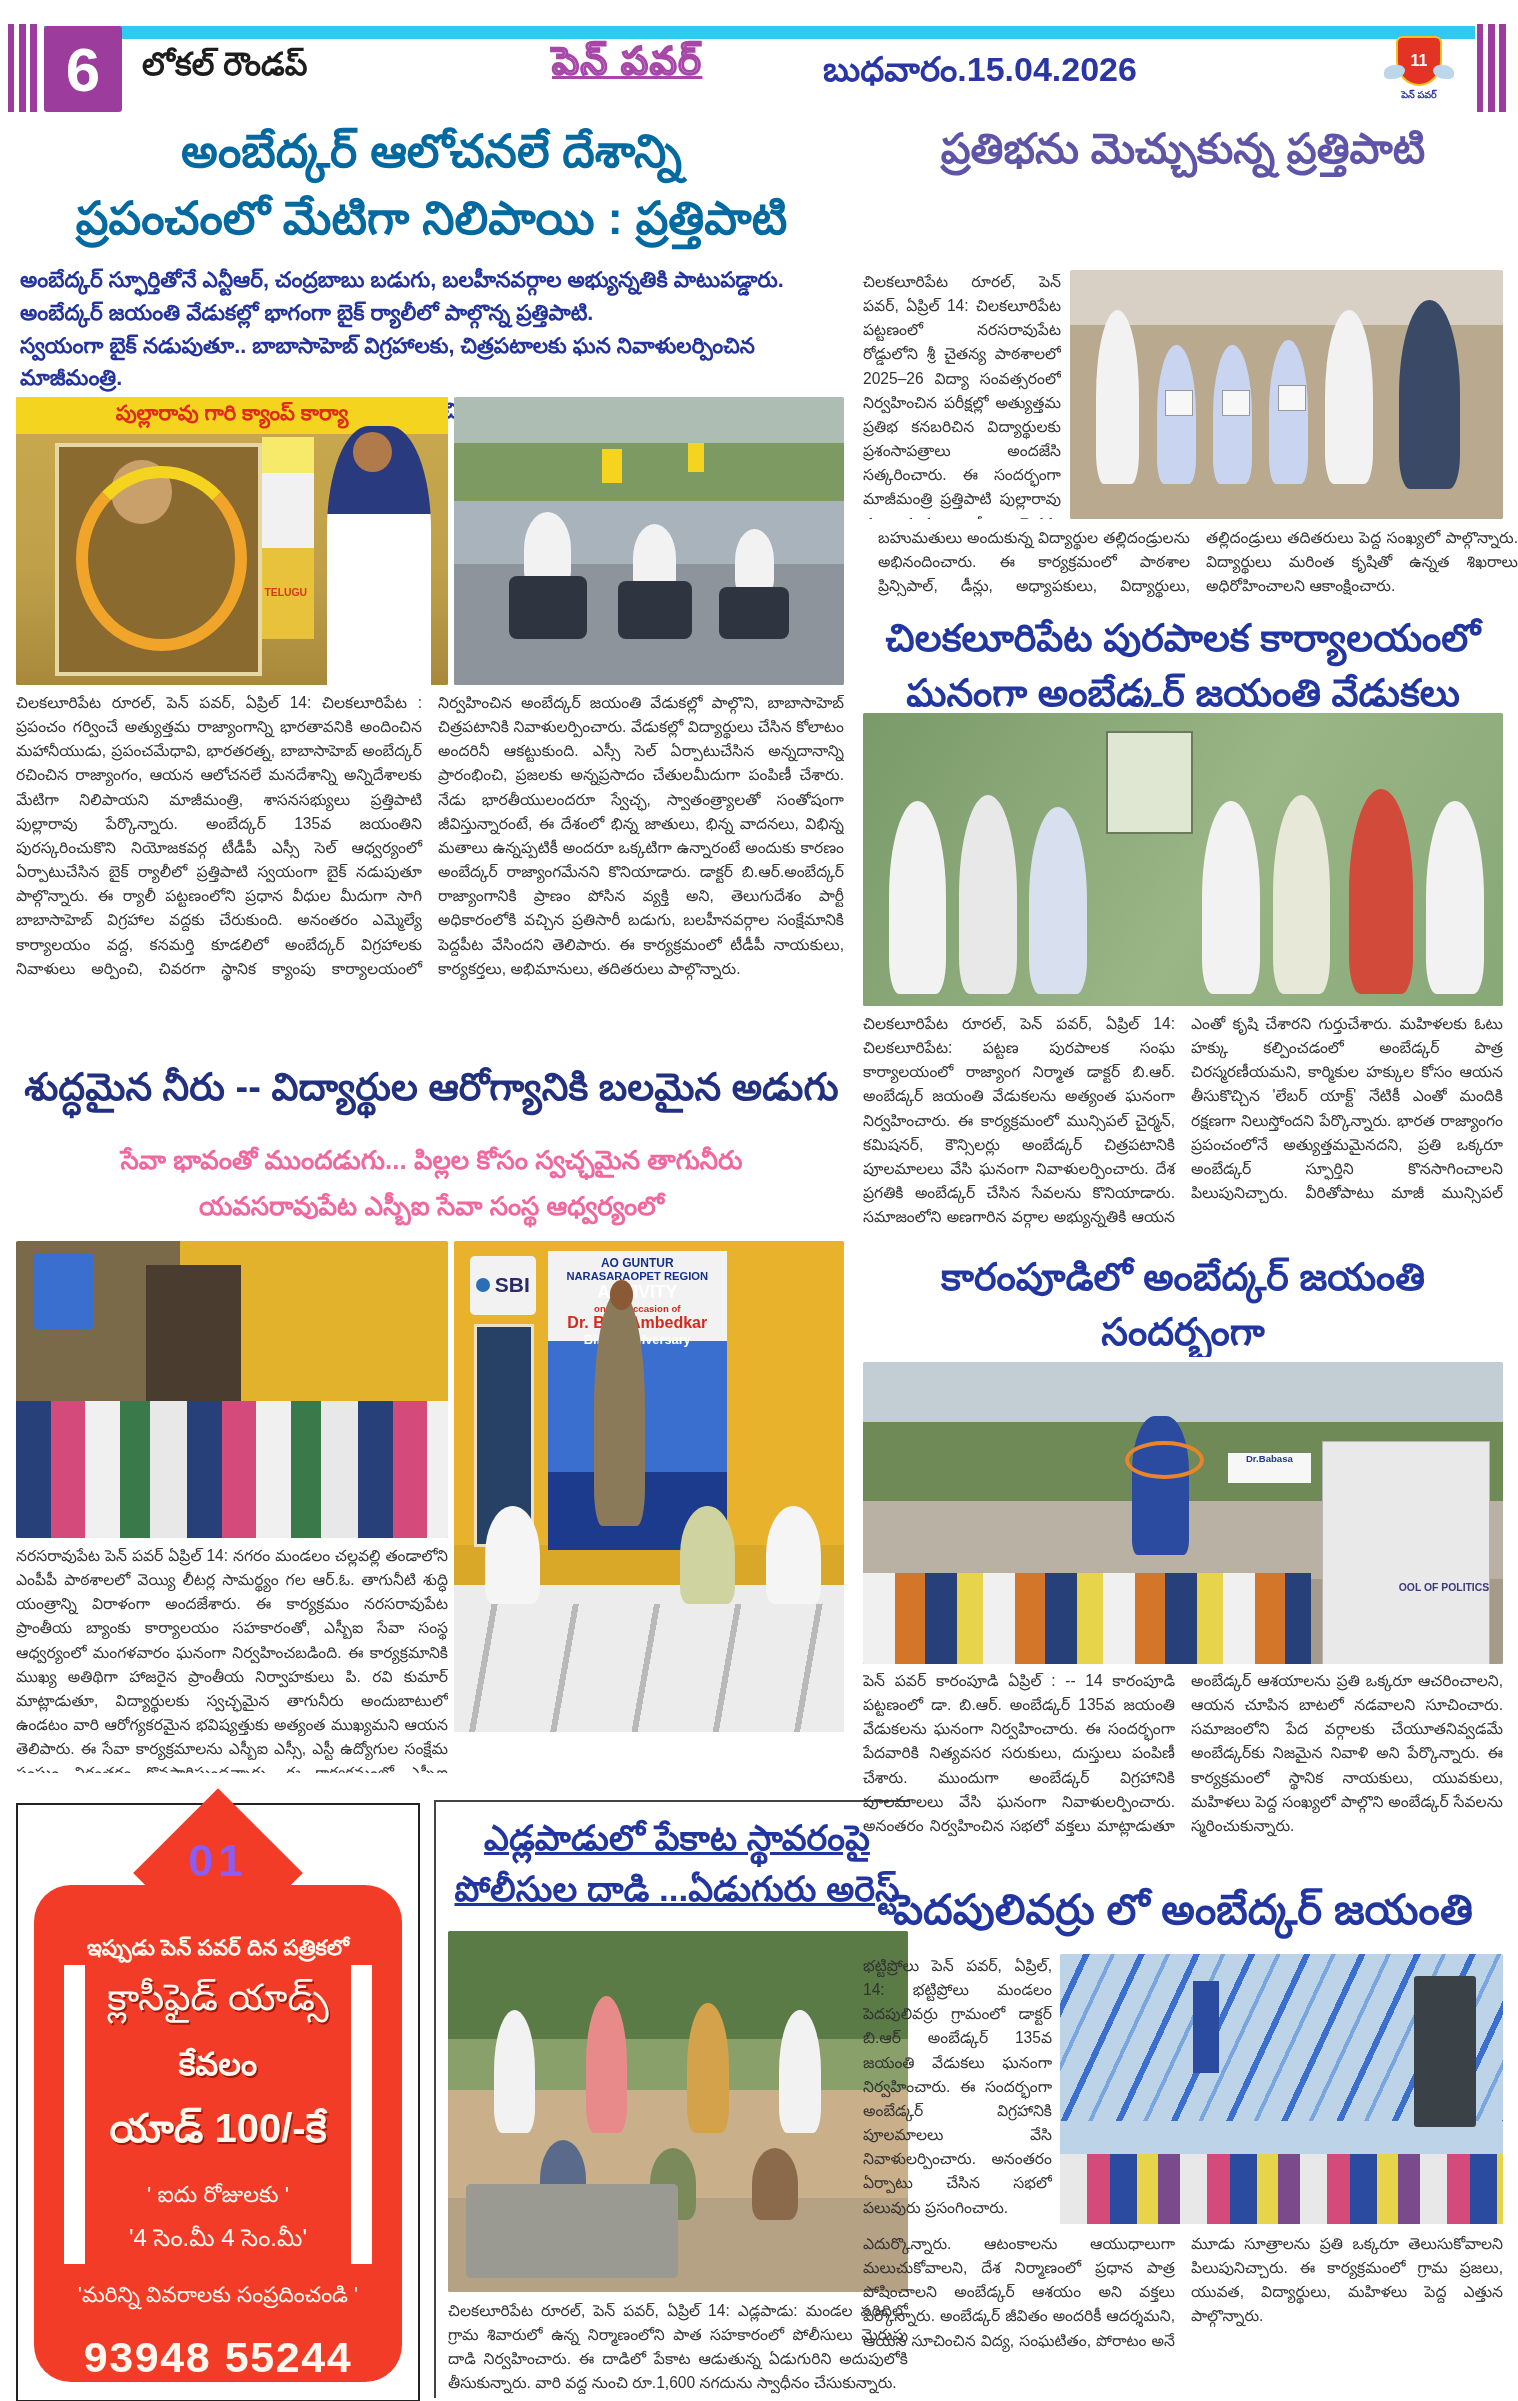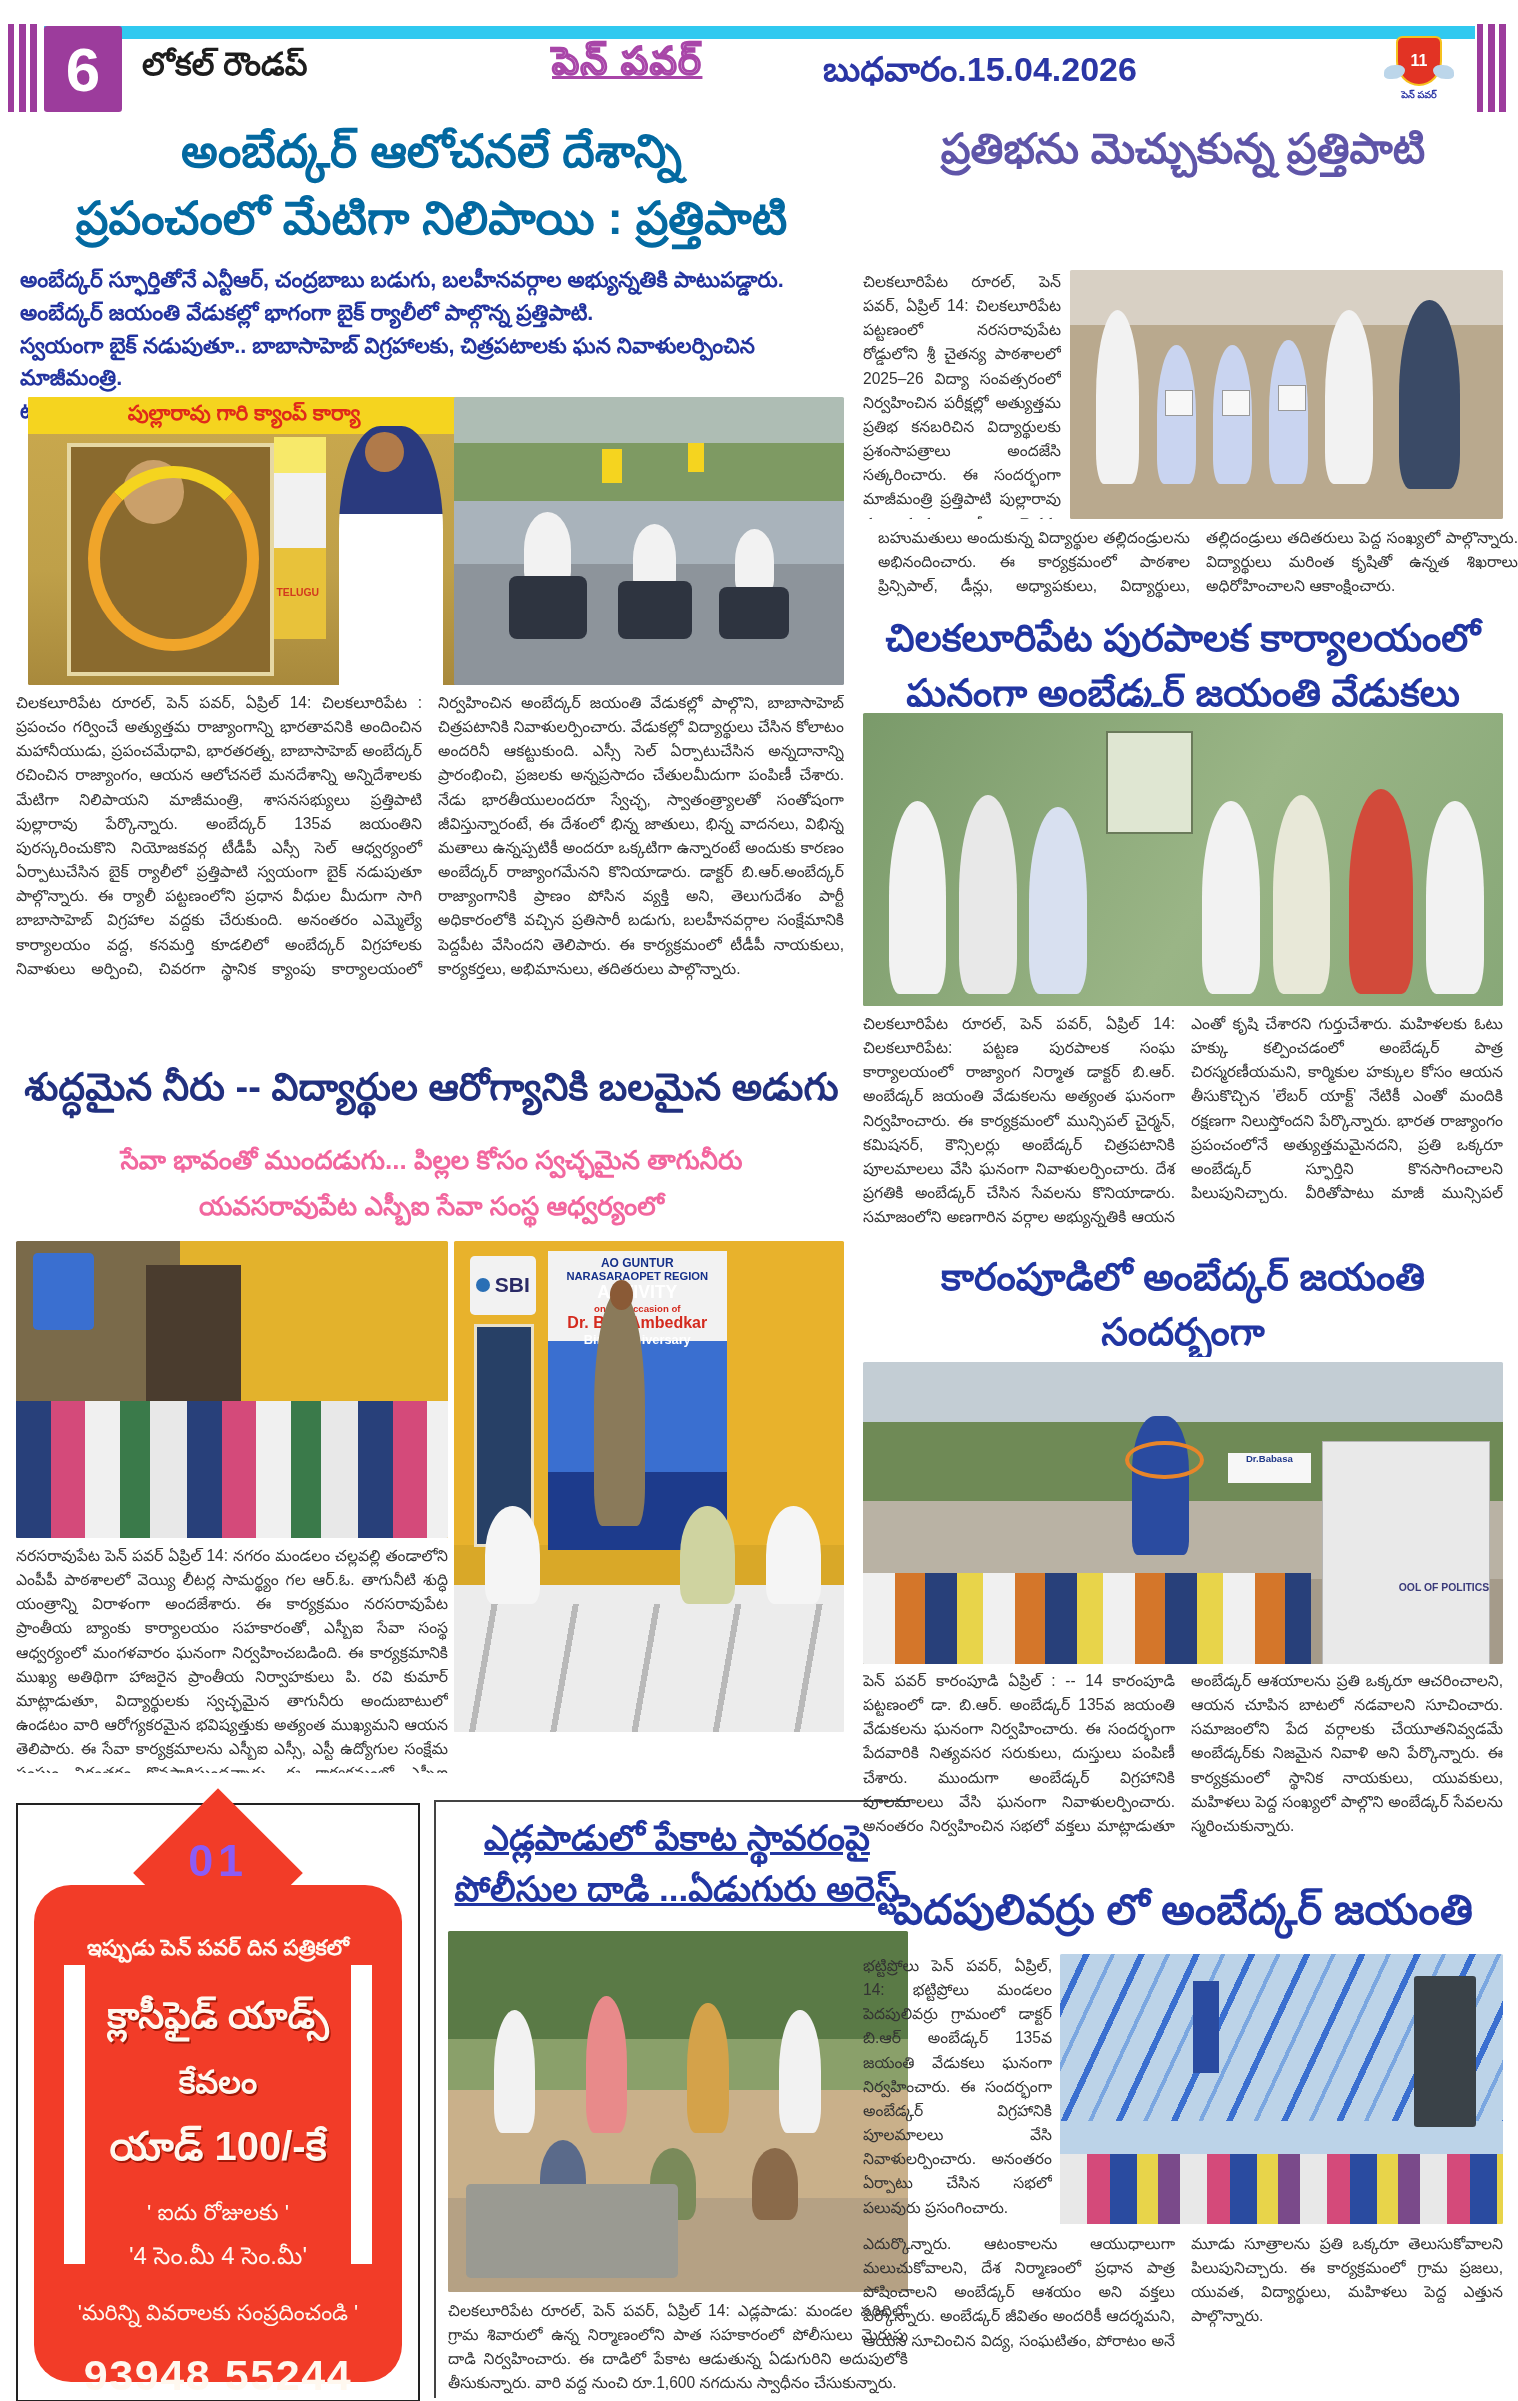--- a/index.html
+++ b/index.html
@@ -32,21 +32,21 @@
   .hl-violet{color:#5f55a8;font-weight:bold;text-align:center;font-size:42px;line-height:1.5;overflow:hidden;}
   .hl-blue{color:#2236a2;font-weight:bold;text-align:center;font-size:38px;line-height:1.45;overflow:hidden;}
   .hl-darkblue{color:#21307f;font-weight:bold;text-align:center;font-size:38px;line-height:1.3;overflow:hidden;}
   .sub-pink{color:#f2679f;font-weight:bold;text-align:center;font-size:26px;line-height:1.45;overflow:hidden;}
   .bodytext{font-size:15.6px;line-height:1.55;color:#333;text-align:justify;overflow:hidden;}
   .two-col{column-count:2;column-gap:16px;}
   
   .photo{position:absolute;overflow:hidden;border-radius:1.6px;background:#bbb;}
   .ph-child{position:absolute;}
   
-  .pA{background:linear-gradient(180deg,#caa94e 0%,#bfa049 60%,#a8893c 100%);margin-left:12px;}
+  .pA{background:linear-gradient(180deg,#caa94e 0%,#bfa049 60%,#a8893c 100%);}
   .pA-banner{left:0;top:0;width:100%;height:13%;background:#f5d41f;color:#e02a1a;font-weight:bold;
       font-size:21px;display:flex;align-items:center;justify-content:center;overflow:hidden;}
   .pA-frame{left:9%;top:16%;width:46%;height:78%;background:#8a6a2e;border:4.8px solid #e6d8a4;}
   .pA-face{left:22%;top:22%;width:14%;height:22%;background:#caa06a;border-radius:50%;}
   .pA-garland{left:14%;top:24%;width:34%;height:56%;border:12.8px solid #f0a52a;border-radius:50%;
       border-top-color:#f5d41f;background:transparent;}
   .pA-cbn{left:57%;top:14%;width:12%;height:70%;background:linear-gradient(180deg,#f7e96a 0 18%,#f1f1f1 18% 55%,#e8c23a 55% 100%);}
   .pA-telugu{left:57.5%;top:66%;color:#d23a1e;font-size:10.4px;font-weight:bold;}
   .pA-man{left:72%;top:10%;width:24%;height:90%;background:linear-gradient(180deg,#2a3a7e 0 34%,#ffffff 34% 100%);border-radius:40% 40% 0 0;}
   .pA-manface{left:78%;top:12%;width:9%;height:14%;background:#b07a4a;border-radius:50%;}
@@ -110,21 +110,21 @@
   .ad-diamond{position:absolute;left:50%;top:8px;width:120px;height:120px;margin-left:-60px;
       background:#f23c28;transform:rotate(45deg);}
   .ad-badge{position:absolute;left:0;top:30px;width:100%;text-align:center;color:#8b5cf6;
       font-size:45px;font-weight:bold;letter-spacing:4.8px;}
   .ad-body{position:absolute;left:16px;right:16px;top:80px;bottom:17.6px;background:#f23c28;
       border-radius:37px;}
   .ad-notch{position:absolute;top:160px;bottom:136px;width:21px;background:#ffffff;}
   .ad-notch.l{left:46px;} .ad-notch.r{right:46px;}
   .ad-text{position:absolute;left:32px;right:32px;top:96px;text-align:center;color:#fff8ef;}
   .ad-l1{font-size:21.6px;font-weight:bold;margin-top:34px;}
-  .ad-l2{font-size:37px;font-weight:bold;margin-top:30px;text-shadow:1.6px 1.6px 0 #a01808;}
+  .ad-l2{font-size:37px;font-weight:normal;margin-top:12px;text-shadow:1.6px 1.6px 0 #a01808;}
   .ad-l3{font-size:32px;font-weight:bold;margin-top:17.6px;text-shadow:1.6px 1.6px 0 #a01808;}
   .ad-l4{font-size:40px;font-weight:bold;margin-top:16px;text-shadow:1.6px 1.6px 0 #a01808;}
   .ad-l5{font-size:22.4px;margin-top:21px;}
   .ad-l6{font-size:24px;margin-top:11.2px;}
   .ad-l7{font-size:21.6px;margin-top:24px;}
   .ad-phone{font-size:43px;font-weight:bold;margin-top:21px;letter-spacing:1.6px;}
   .rule-v{position:absolute;background:#444;width:1.6px;}
   .rule-h{position:absolute;background:#444;height:1.6px;}
 </style>
 </head>

